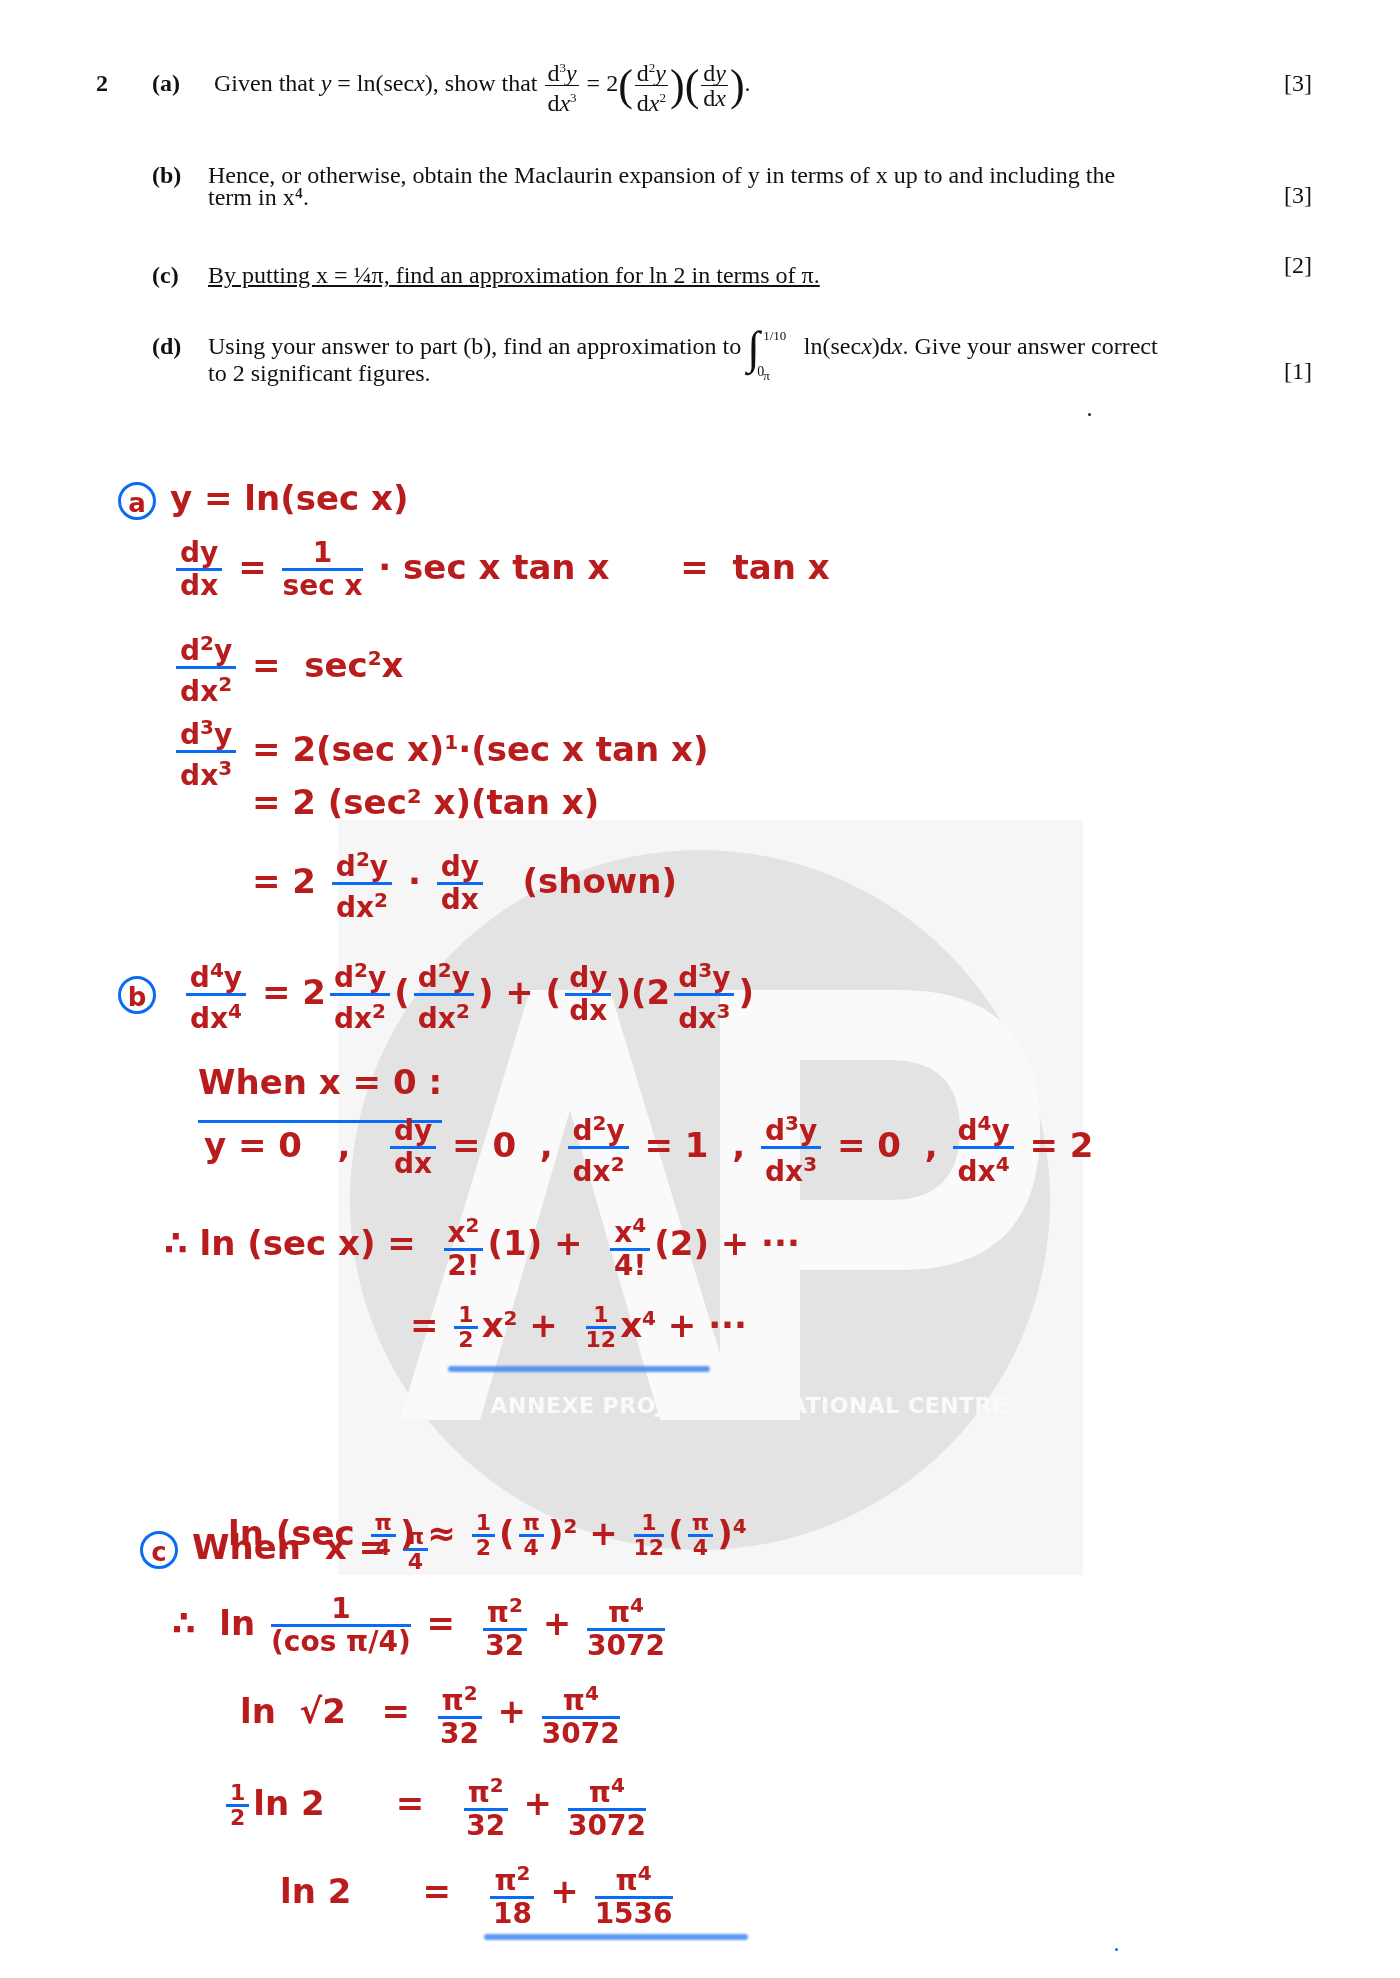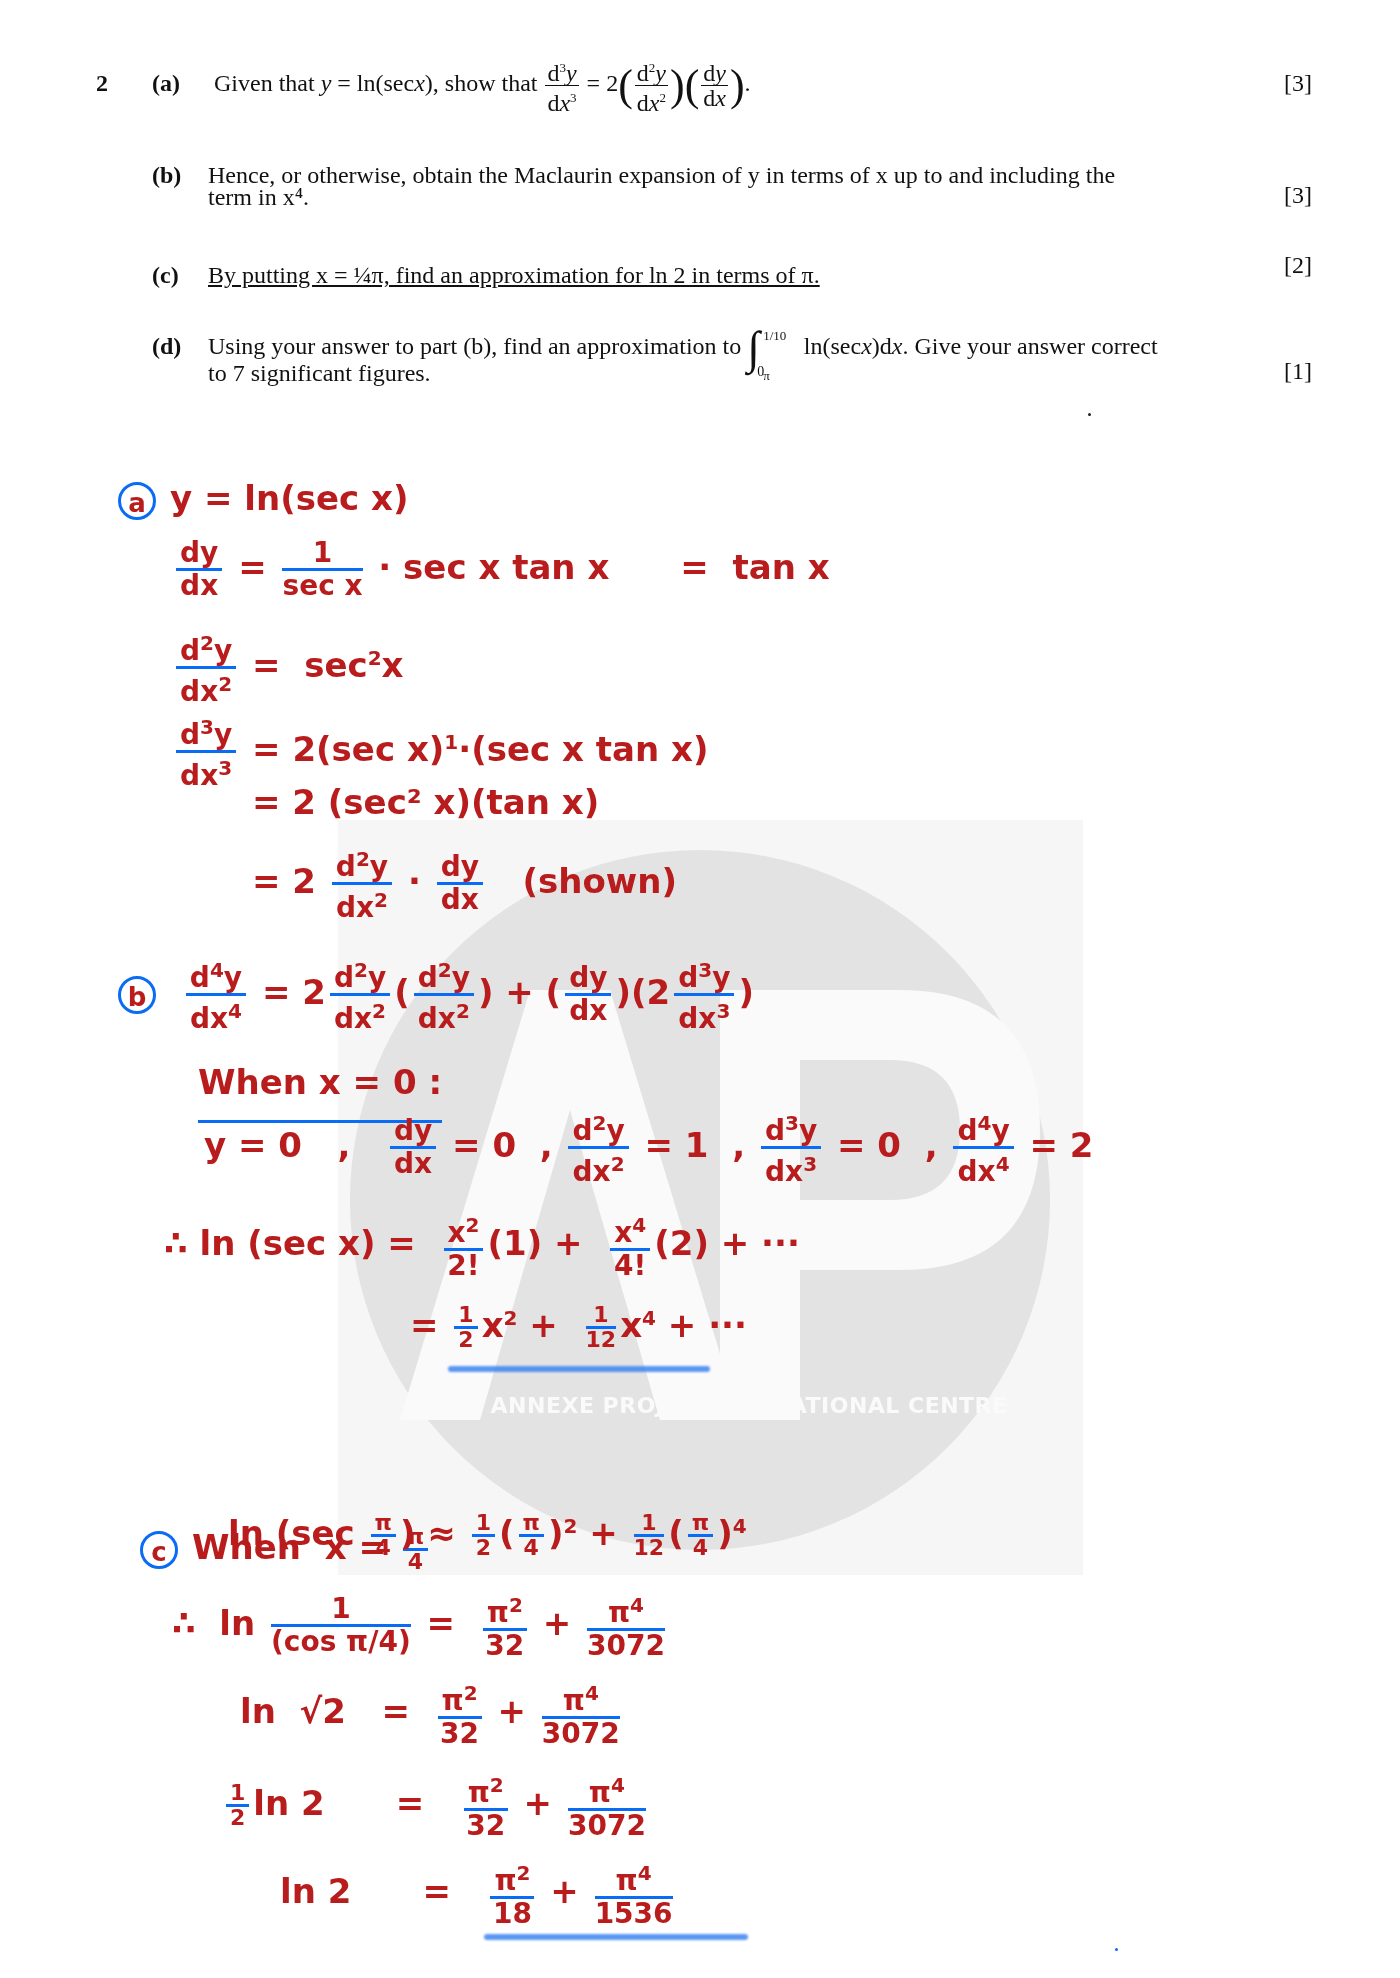--- a/index.html
+++ b/index.html
@@ -66,21 +66,21 @@
 <div class="q" style="left:152px; top:260px;text-decoration:underline;">
   <span class="plabel">(c)</span><span>By putting x = ¼π, find an approximation for ln 2 in terms of π.</span>
 </div>
 <div class="marks" style="top:252px;">[2]</div>
 
 <div class="q" style="left:152px; top:328px;">
   <span class="plabel">(d)</span><span>Using your answer to part (b), find an approximation to</span>
   <span class="integral">∫<span class="sm" style="position:absolute; left:16px; top:-6px; font-size:13px;">1/10 π</span><span class="sm" style="position:absolute; left:10px; top:30px; font-size:14px;">0</span></span>
   <span style="margin-left:38px;">ln(sec<span class="it">x</span>)d<span class="it">x</span></span><span>. Give your answer correct</span>
 </div>
-<div class="q" style="left:208px; top:358px;">to 7 significant figures.</div>
+<div class="q" style="left:208px; top:358px;">to 2 significant figures.</div>
 <div class="marks" style="top:358px;">[1]</div>
 
 <div class="dot" style="left:1088px; top:413px;"></div>
 
 <div class="hw-line" style="left:118px; top:478px;">
   <span class="badge">a</span><span>y = ln(sec x)</span>
 </div>
 <div class="hw-line" style="left:172px; top:538px;">
   <span class="hf"><span class="n">dy</span><span class="d">dx</span></span> =
   <span class="hf"><span class="n" style="padding:0 30px;">1</span><span class="d">sec x</span></span>

